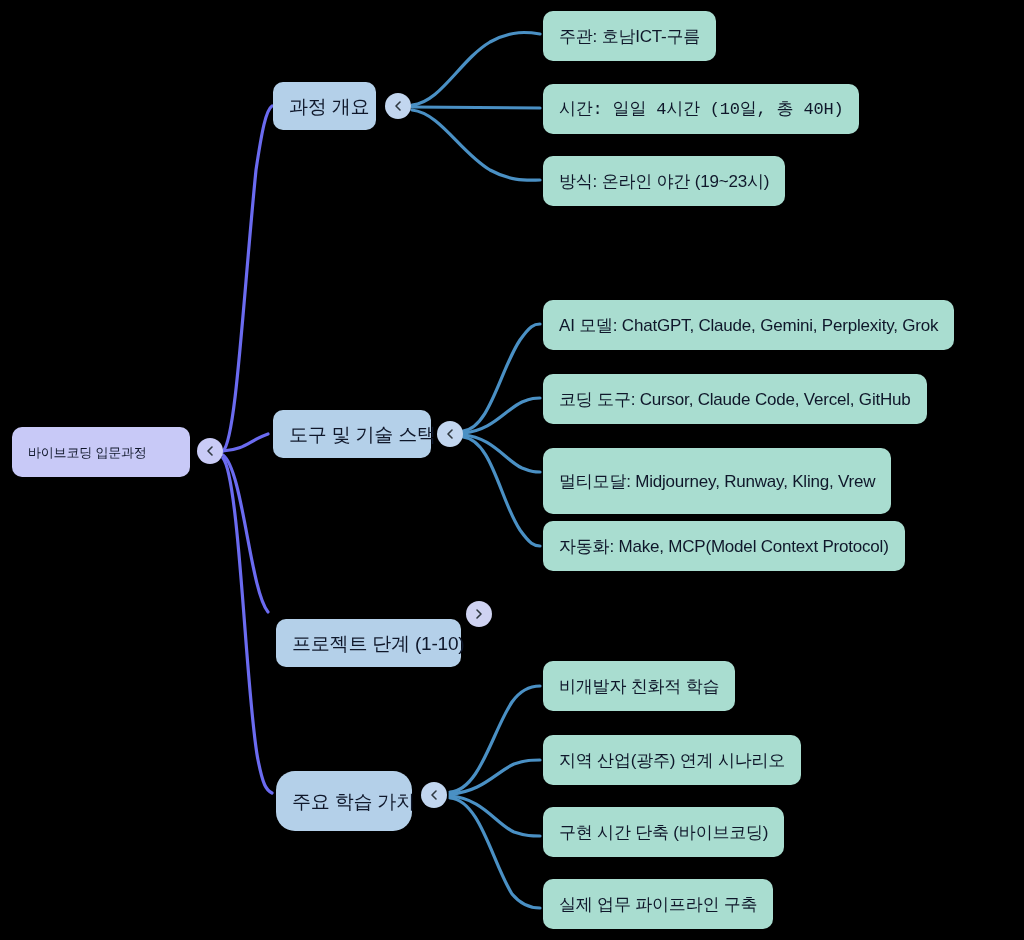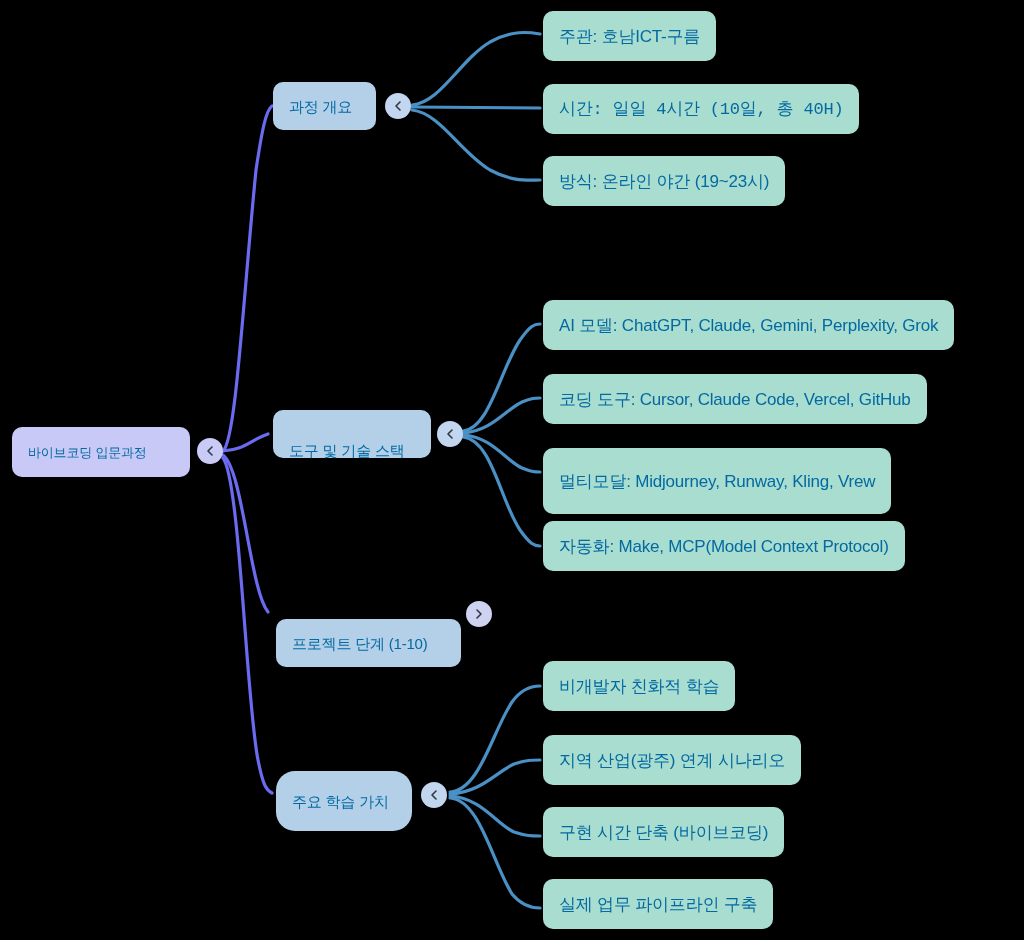--- a/index.html
+++ b/index.html
@@ -28,32 +28,32 @@
     pointer-events: none;
   }
   .node {
     position: absolute;
     box-sizing: border-box;
     display: flex;
     align-items: center;
     border-radius: 10px;
     padding: 0 16px;
     white-space: nowrap;
-    color: #0369a1;
+    color: #0f172a;
     font-size: 17px;
     letter-spacing: -0.2px;
     line-height: 1;
   }
   .node-root {
     background: #c8c9f7;
     font-size: 13px;
   }
   .node-branch {
     background: #b4d0e9;
-    font-size: 15px;
+    font-size: 19px;
   }
   .node-leaf {
     background: #a9ddd0;
     font-size: 17px;
   }
   .toggle {
     position: absolute;
     width: 26px;
     height: 26px;
     border-radius: 50%;
@@ -133,21 +133,21 @@
   <div class="node node-leaf" style="left:543px; top:11px; height:50px;">
     <span>주관: 호남ICT-구름</span>
   </div>
   <div class="node node-leaf" style="left:543px; top:84px; height:50px;font-family:Liberation Mono, monospace;">
     <span>시간: 일일 4시간 (10일, 총 40H)</span>
   </div>
   <div class="node node-leaf" style="left:543px; top:156px; height:50px;">
     <span>방식: 온라인 야간 (19~23시)</span>
   </div>
 
-  <div class="node node-branch" style="left:273px; top:410px; width:158px; height:48px;align-items:flex-end;">
+  <div class="node node-branch" style="left:273px; top:410px; width:158px; height:48px;">
     <span>도구 및 기술 스택</span>
   </div>
   <div class="toggle toggle-branch" style="left:437px; top:421px;">
     <svg width="12" height="12" viewBox="0 0 12 12">
       <path d="M8 2 L4 6 L8 10" fill="none" stroke="#2f3840" stroke-width="1.6" stroke-linecap="round" stroke-linejoin="round"></path>
     </svg>
   </div>
 
   <div class="node node-leaf" style="left:543px; top:300px; height:50px;">
     <span>AI 모델: ChatGPT, Claude, Gemini, Perplexity, Grok</span>

